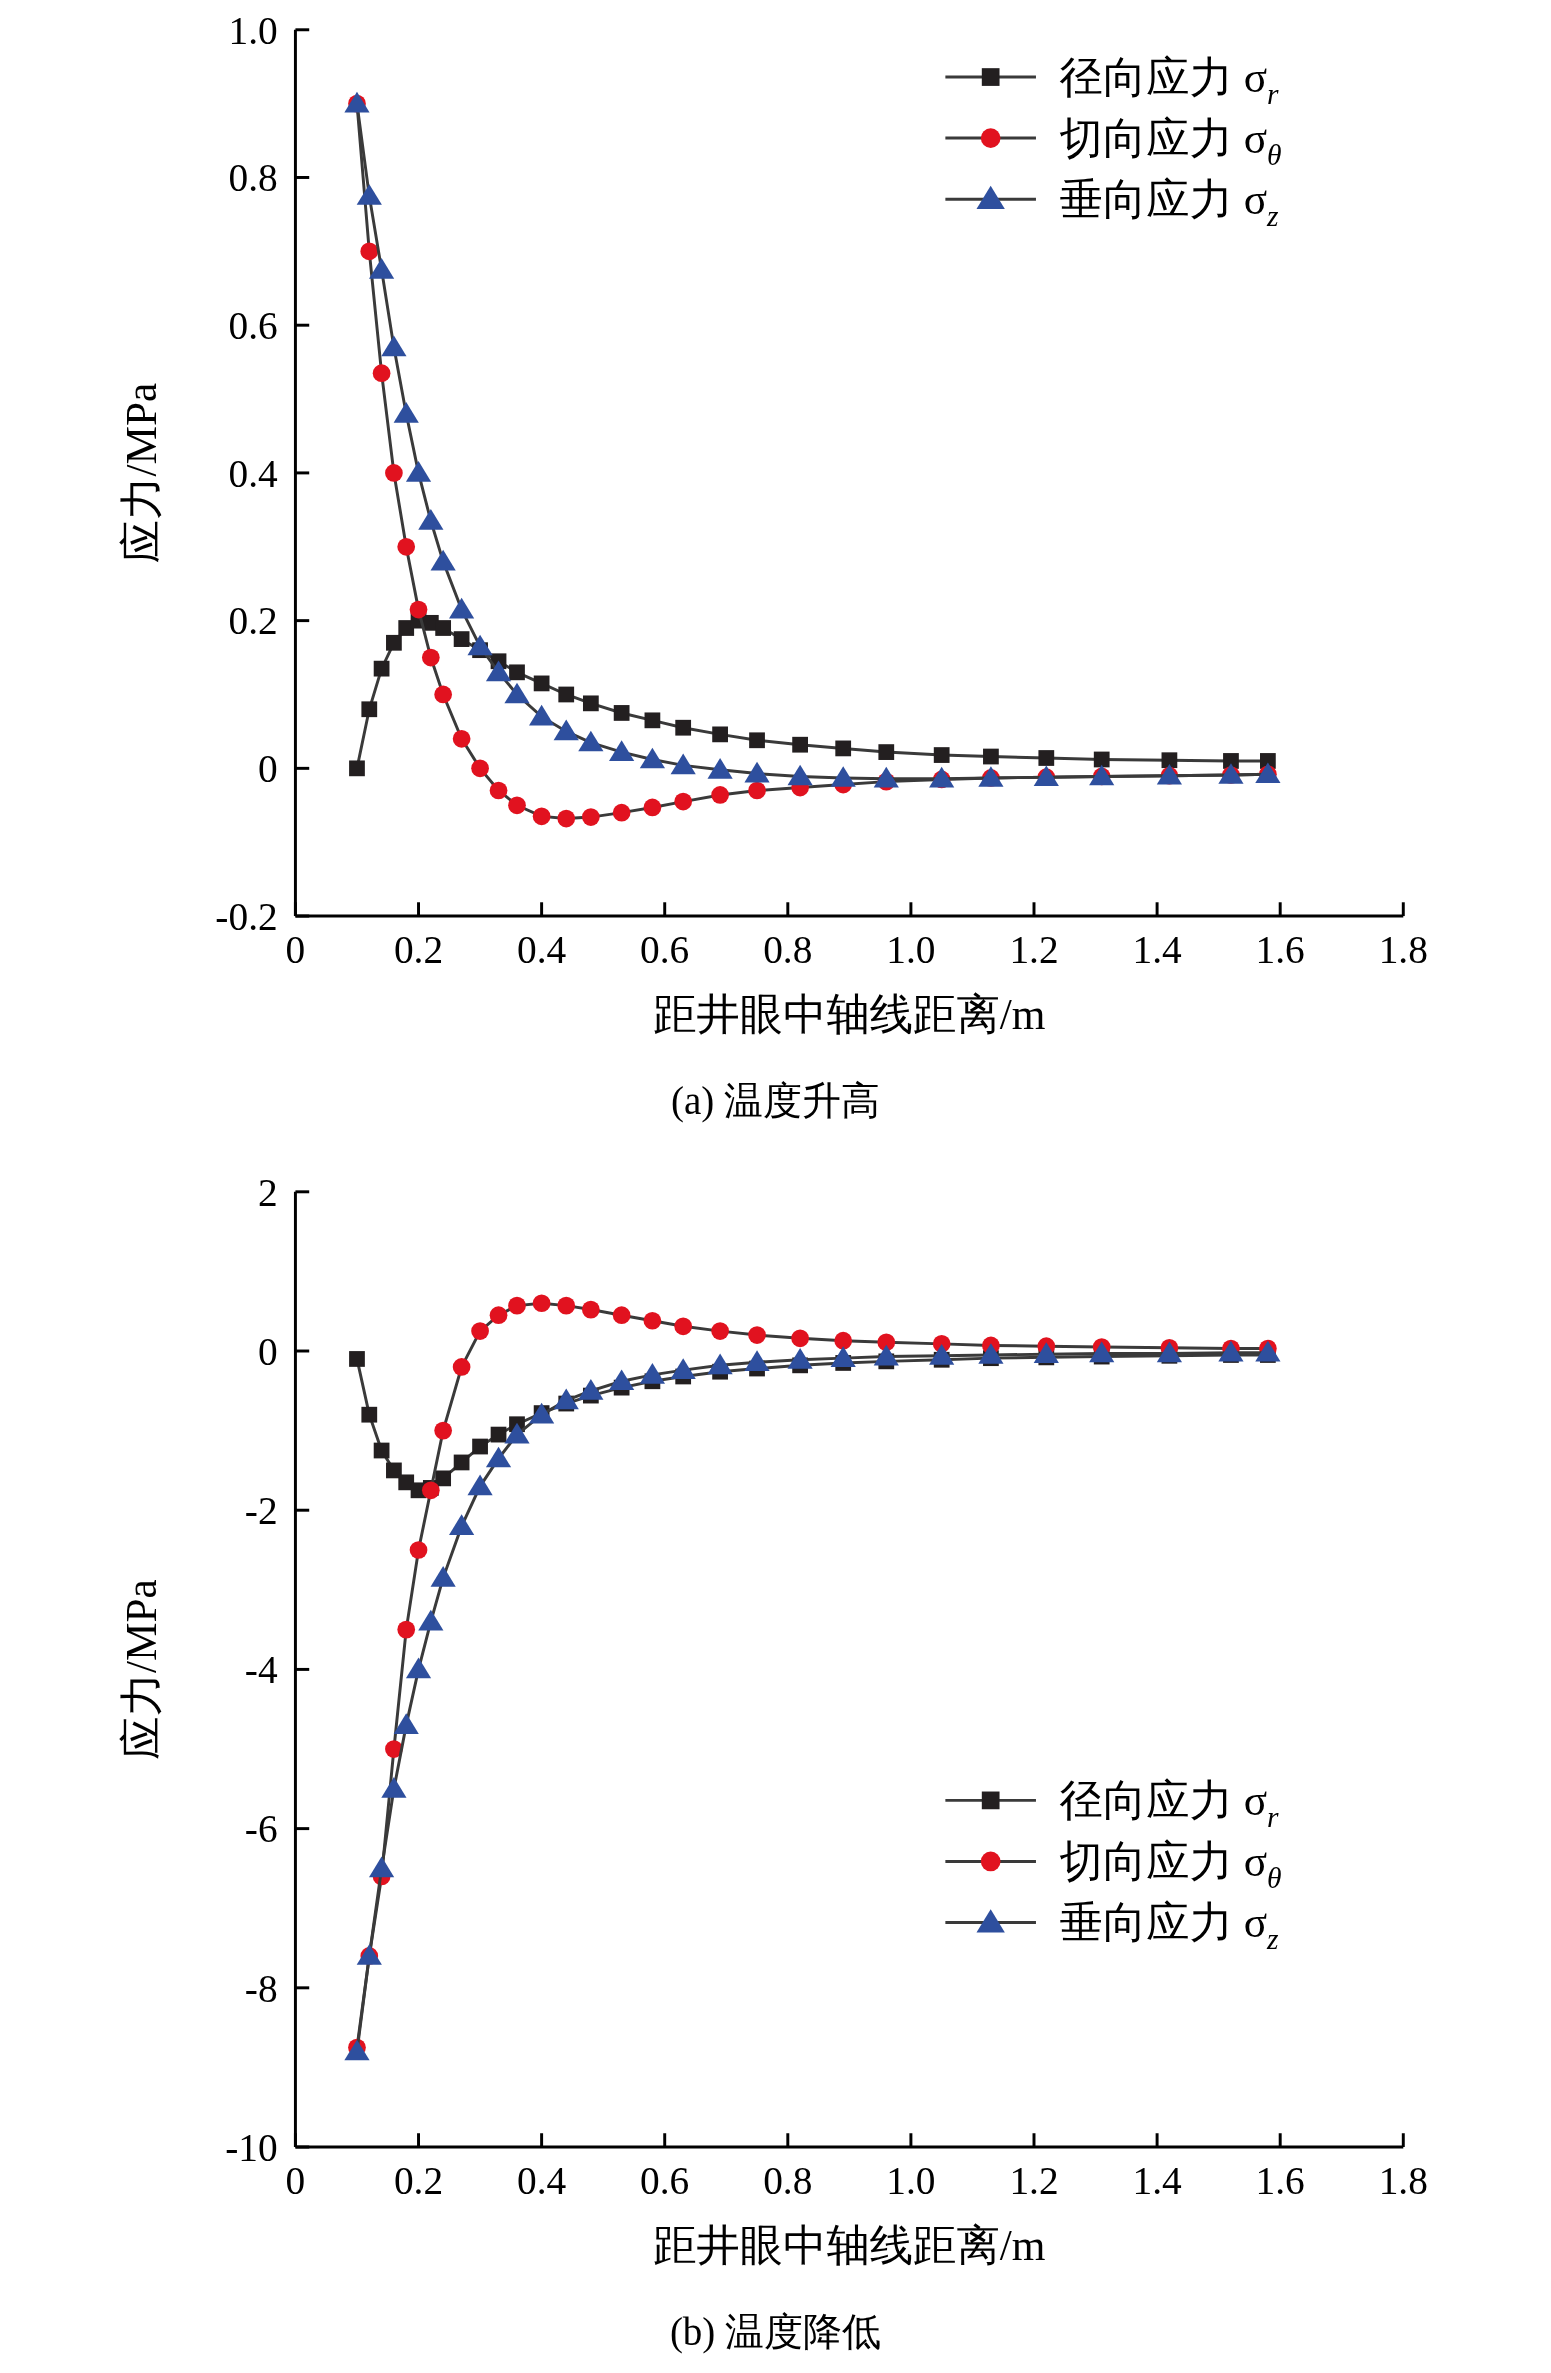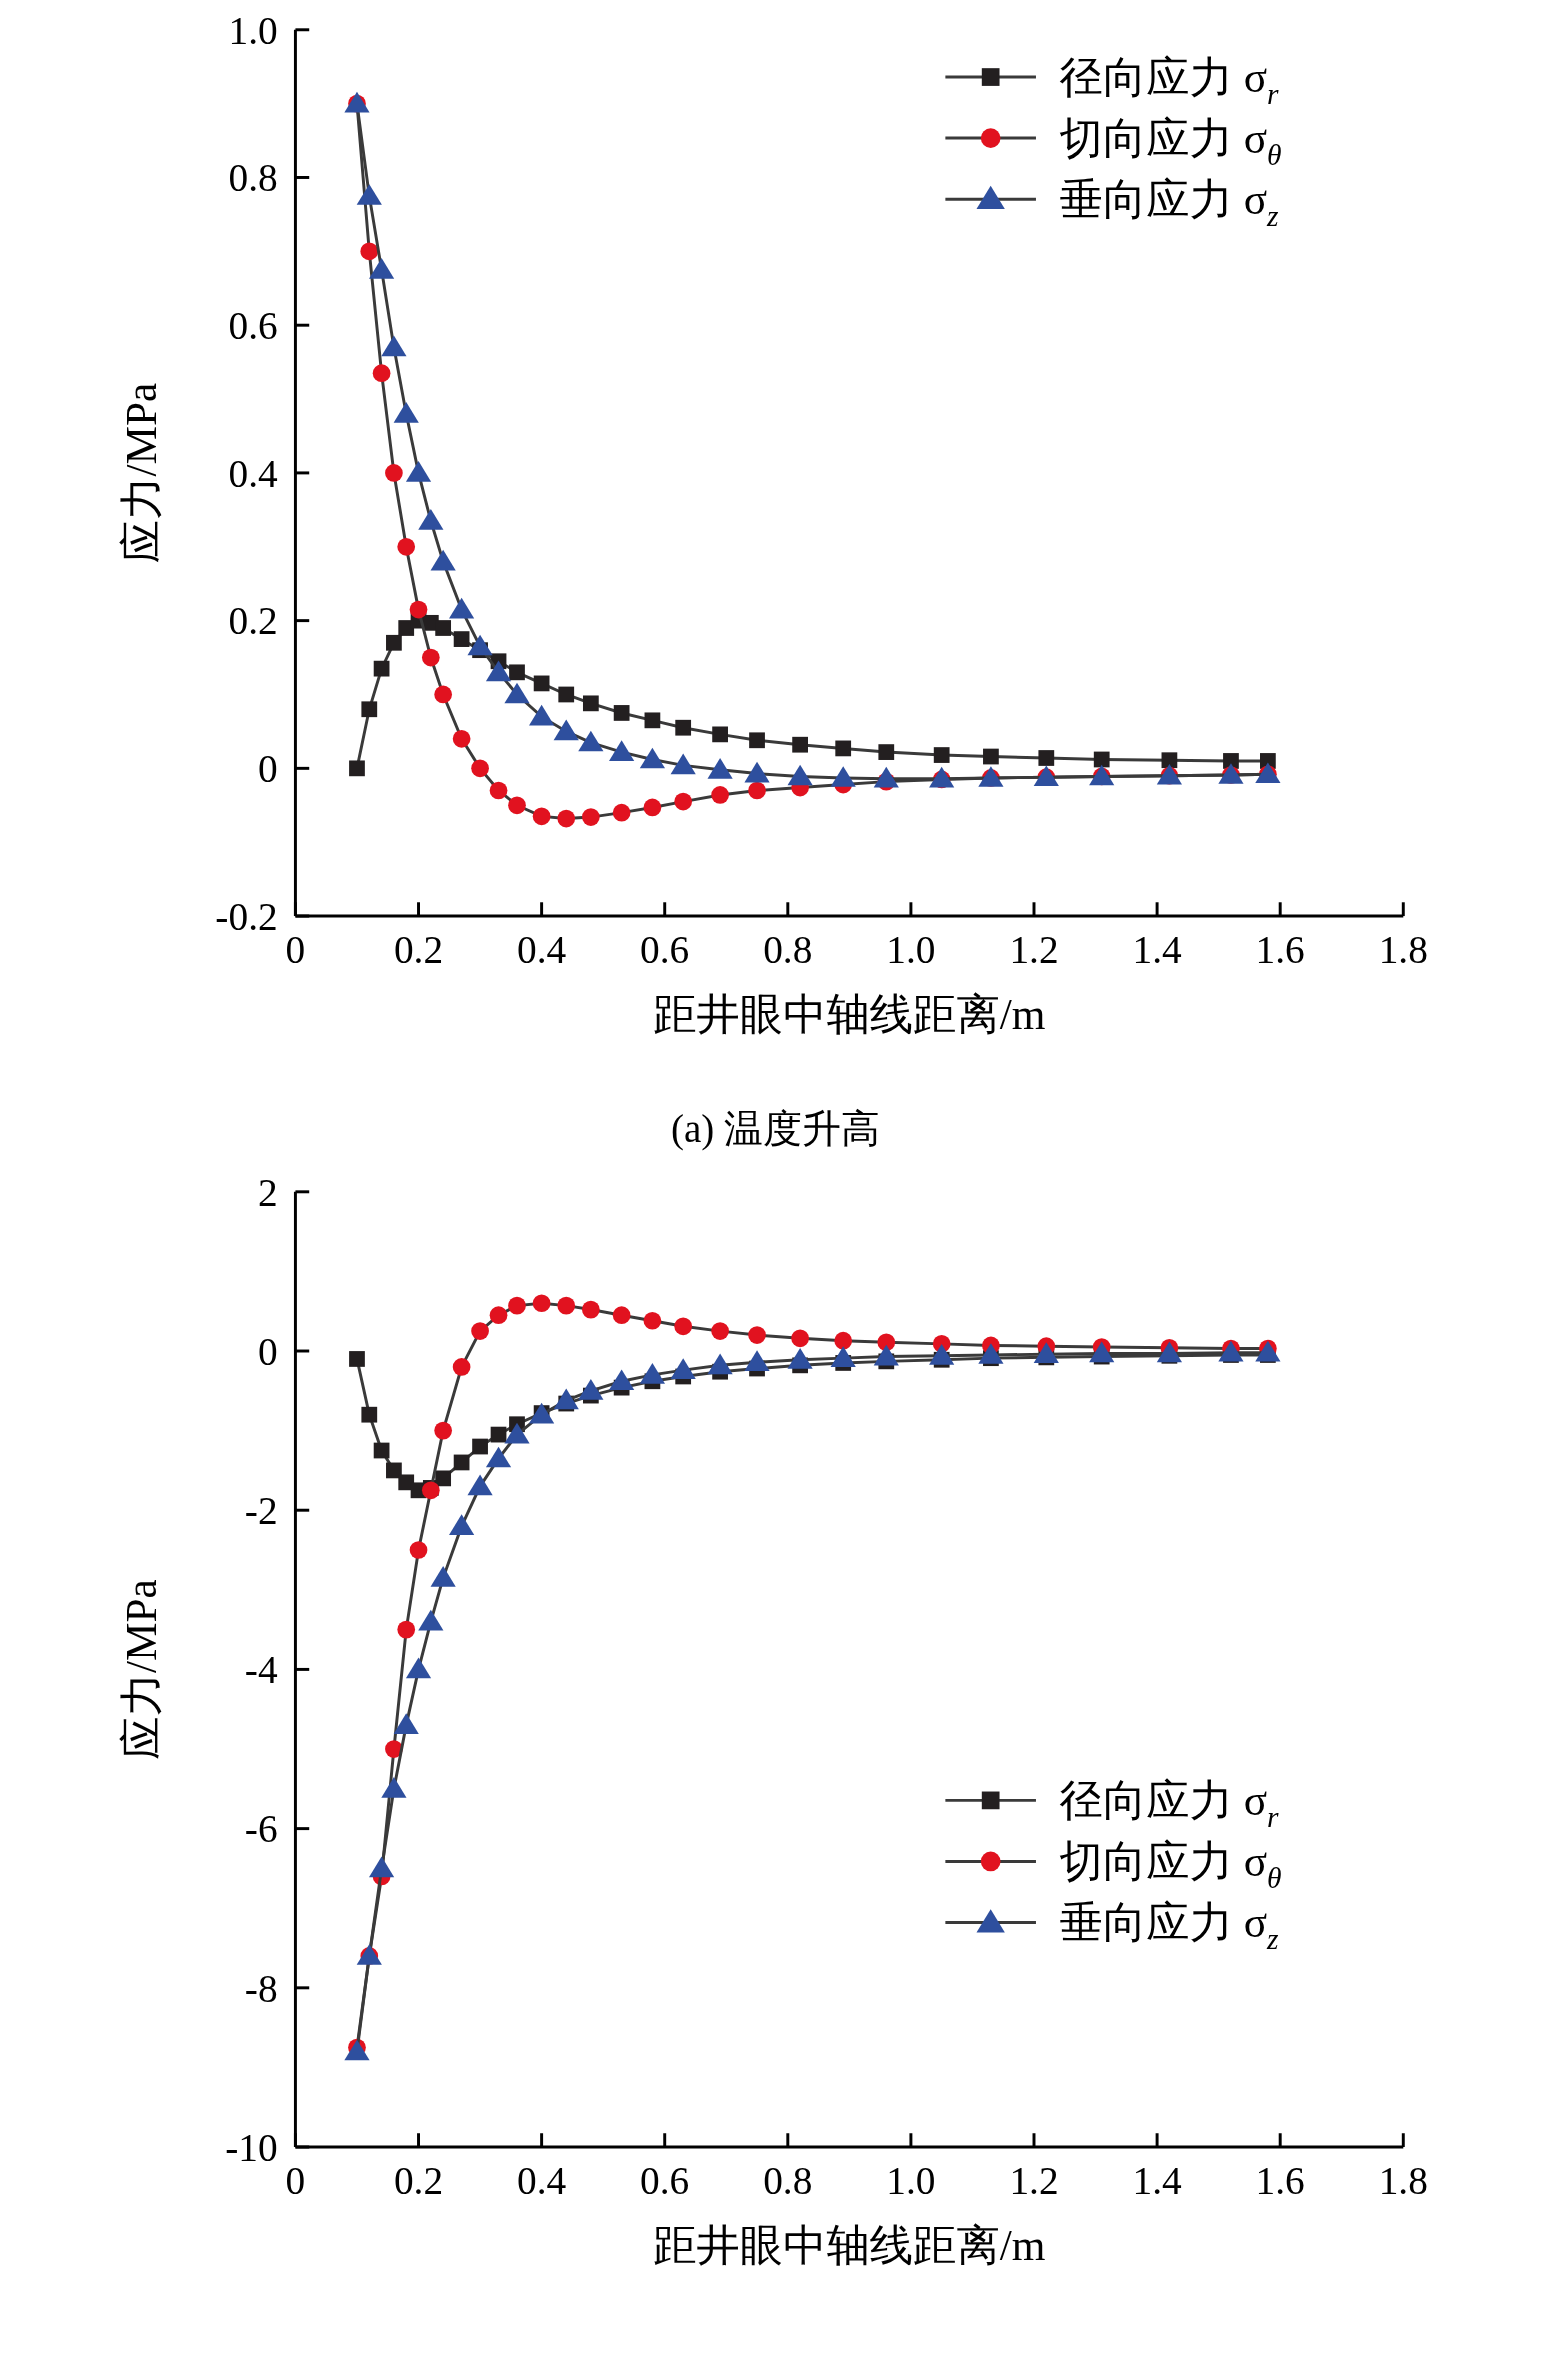--- a/index.html
+++ b/index.html
@@ -4,21 +4,20 @@
 <style>
   html,body{margin:0;padding:0;background:#ffffff;}
   body{width:1551px;height:2373px;font-family:"Liberation Serif",serif;color:#000;}
   .page{position:relative;width:1551px;height:2373px;}
   svg{display:block;}
   .caption{
     text-align:center;
     font-size:39px;
     font-family:"Liberation Serif",serif;
     color:#000;
-    margin-top:28px;
   }
   .cap-a{position:absolute;left:0;top:1074px;width:1551px;}
   .cap-b{position:absolute;left:0;top:2305px;width:1551px;}
   .fig-a{position:absolute;left:0;top:0;width:1551px;height:1064px;}
   .fig-b{position:absolute;left:0;top:1162px;width:1551px;height:1133px;}
   text{font-family:"Liberation Serif",serif;}
 </style>
 </head>
 <body>
 
@@ -327,15 +326,16 @@
           <text x="1076" y="663" font-size="44" fill="#000">径向应力 σ<tspan font-size="30" font-style="italic" dy="12">r</tspan></text>
           <line x1="960" y1="710" x2="1052" y2="710" stroke="#3a3a3a" stroke-width="3"></line>
           <circle cx="1006" cy="710" r="10" fill="#e1121f"></circle>
           <text x="1076" y="725" font-size="44" fill="#000">切向应力 σ<tspan font-size="30" font-style="italic" dy="12">θ</tspan></text>
           <line x1="960" y1="772" x2="1052" y2="772" stroke="#3a3a3a" stroke-width="3"></line>
           <polygon points="1006,758.5 991.6,782.125 1020.4,782.125" fill="#2e4f9e"></polygon>
           <text x="1076" y="787" font-size="44" fill="#000">垂向应力 σ<tspan font-size="30" font-style="italic" dy="12">z</tspan></text>
         </g>
       </svg>
   </div>
+  <div class="caption cap-b">(b) 温度降低</div>
 
 </div>
 
 
 </body></html>

